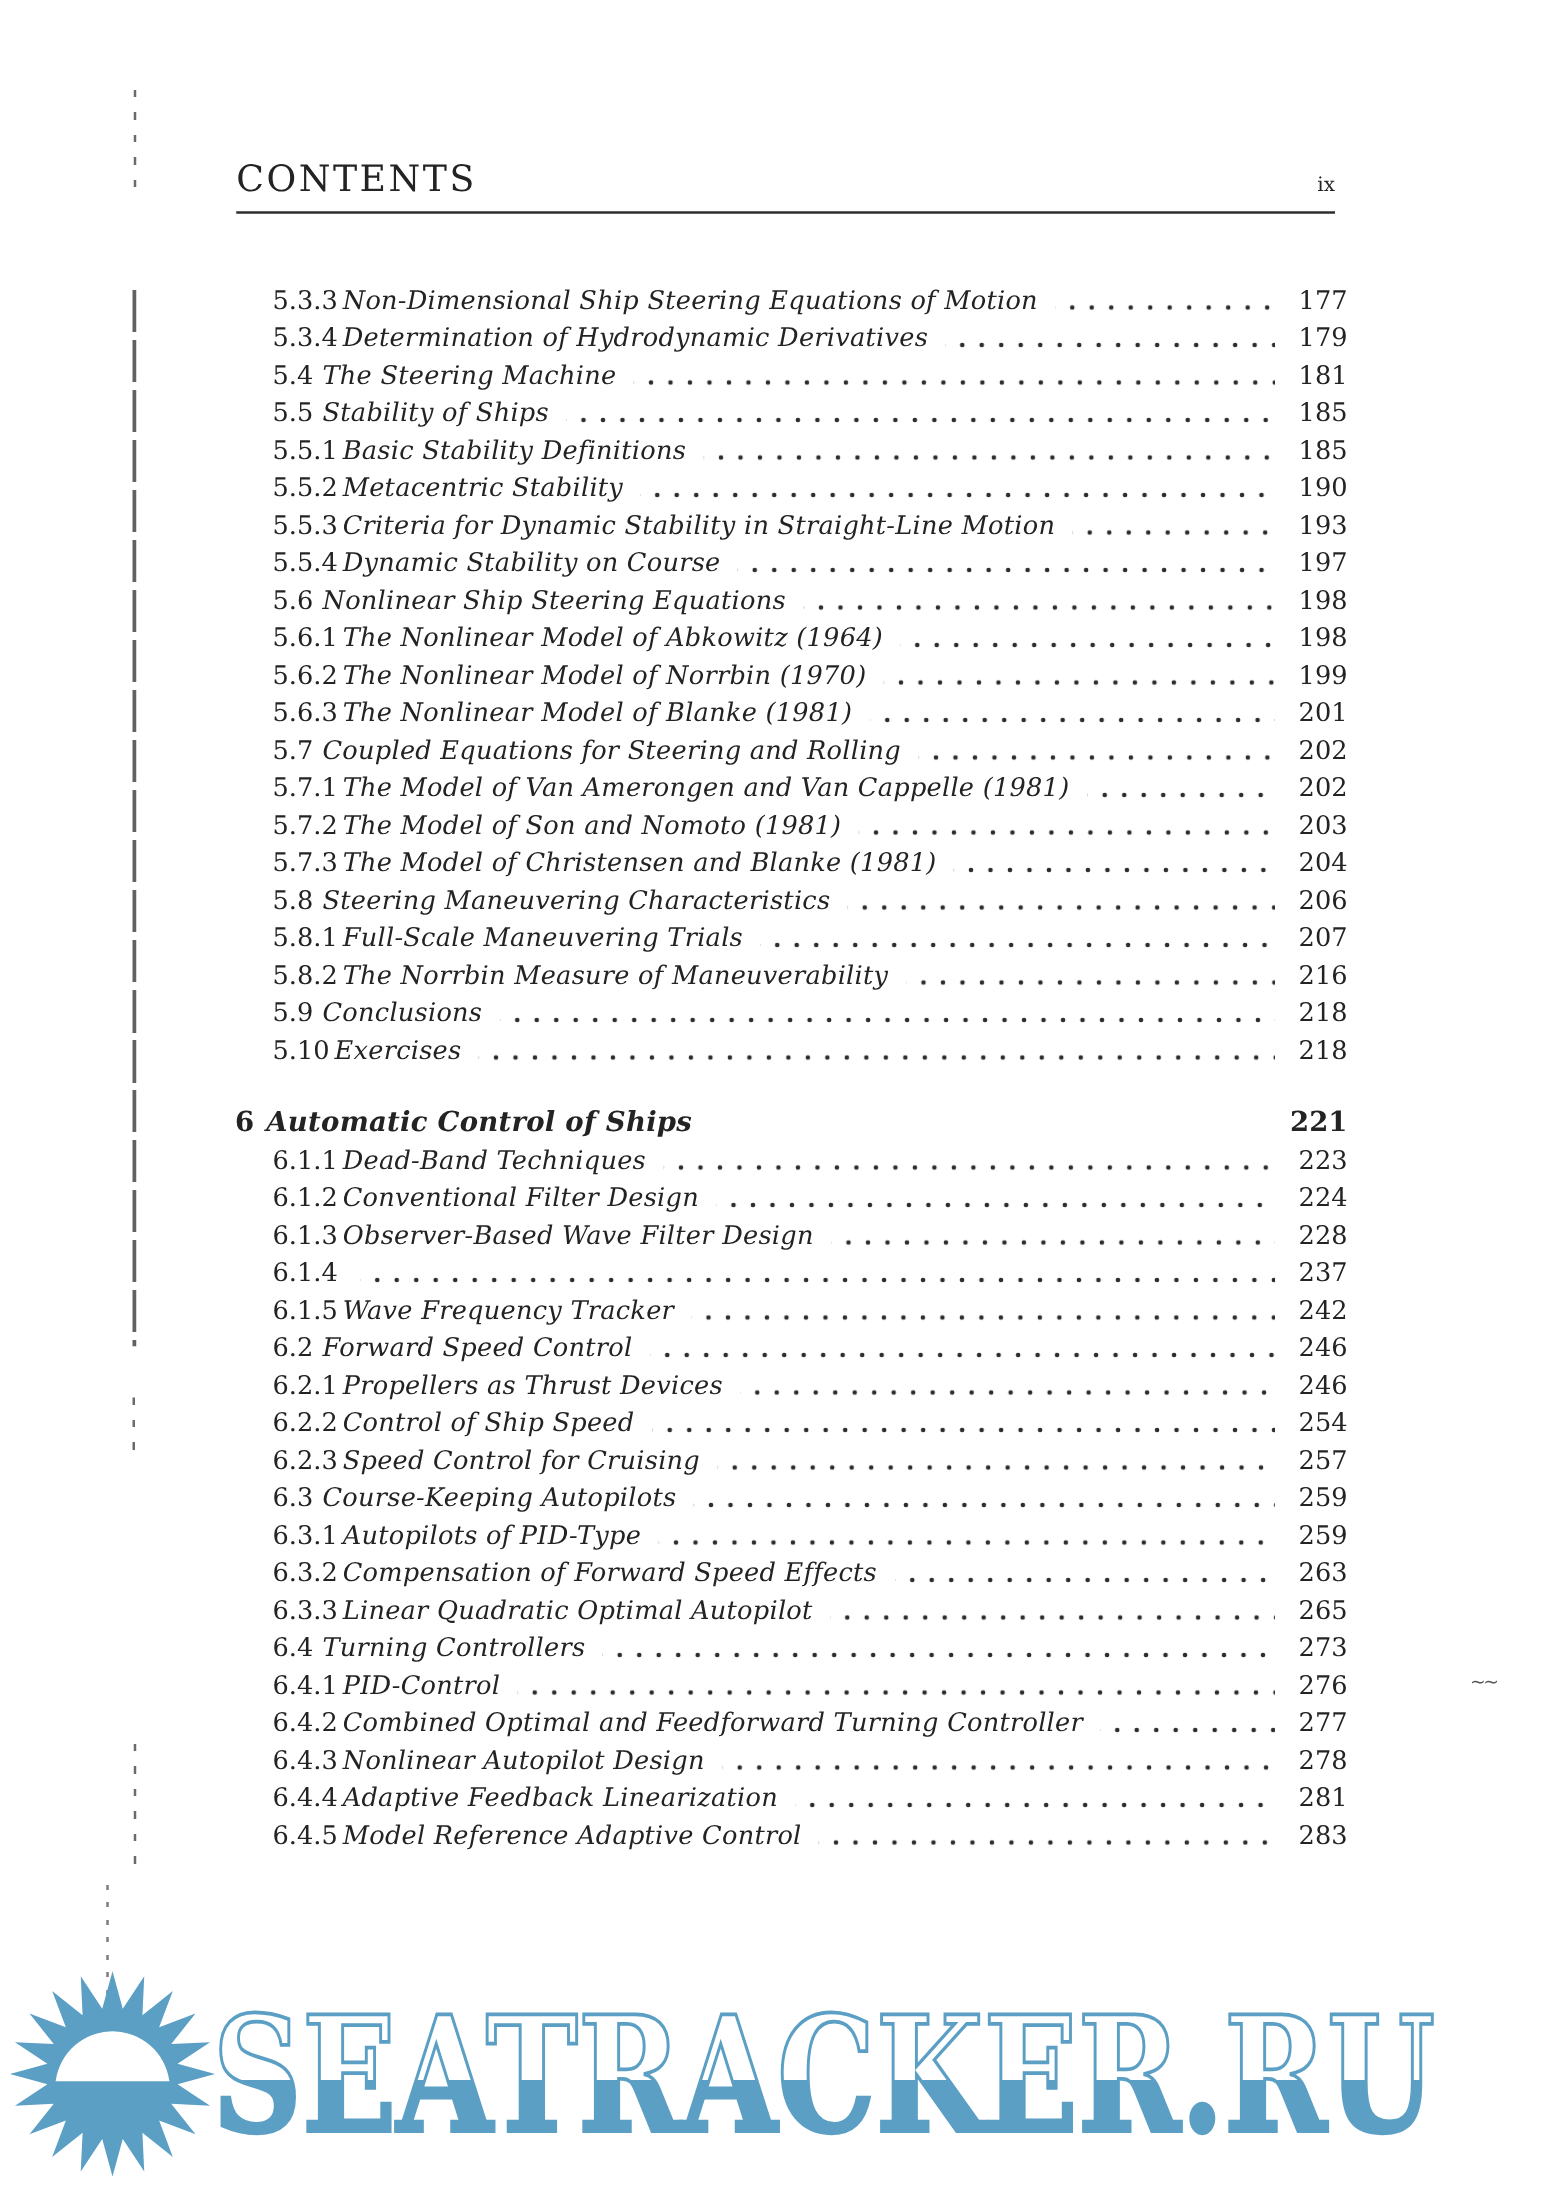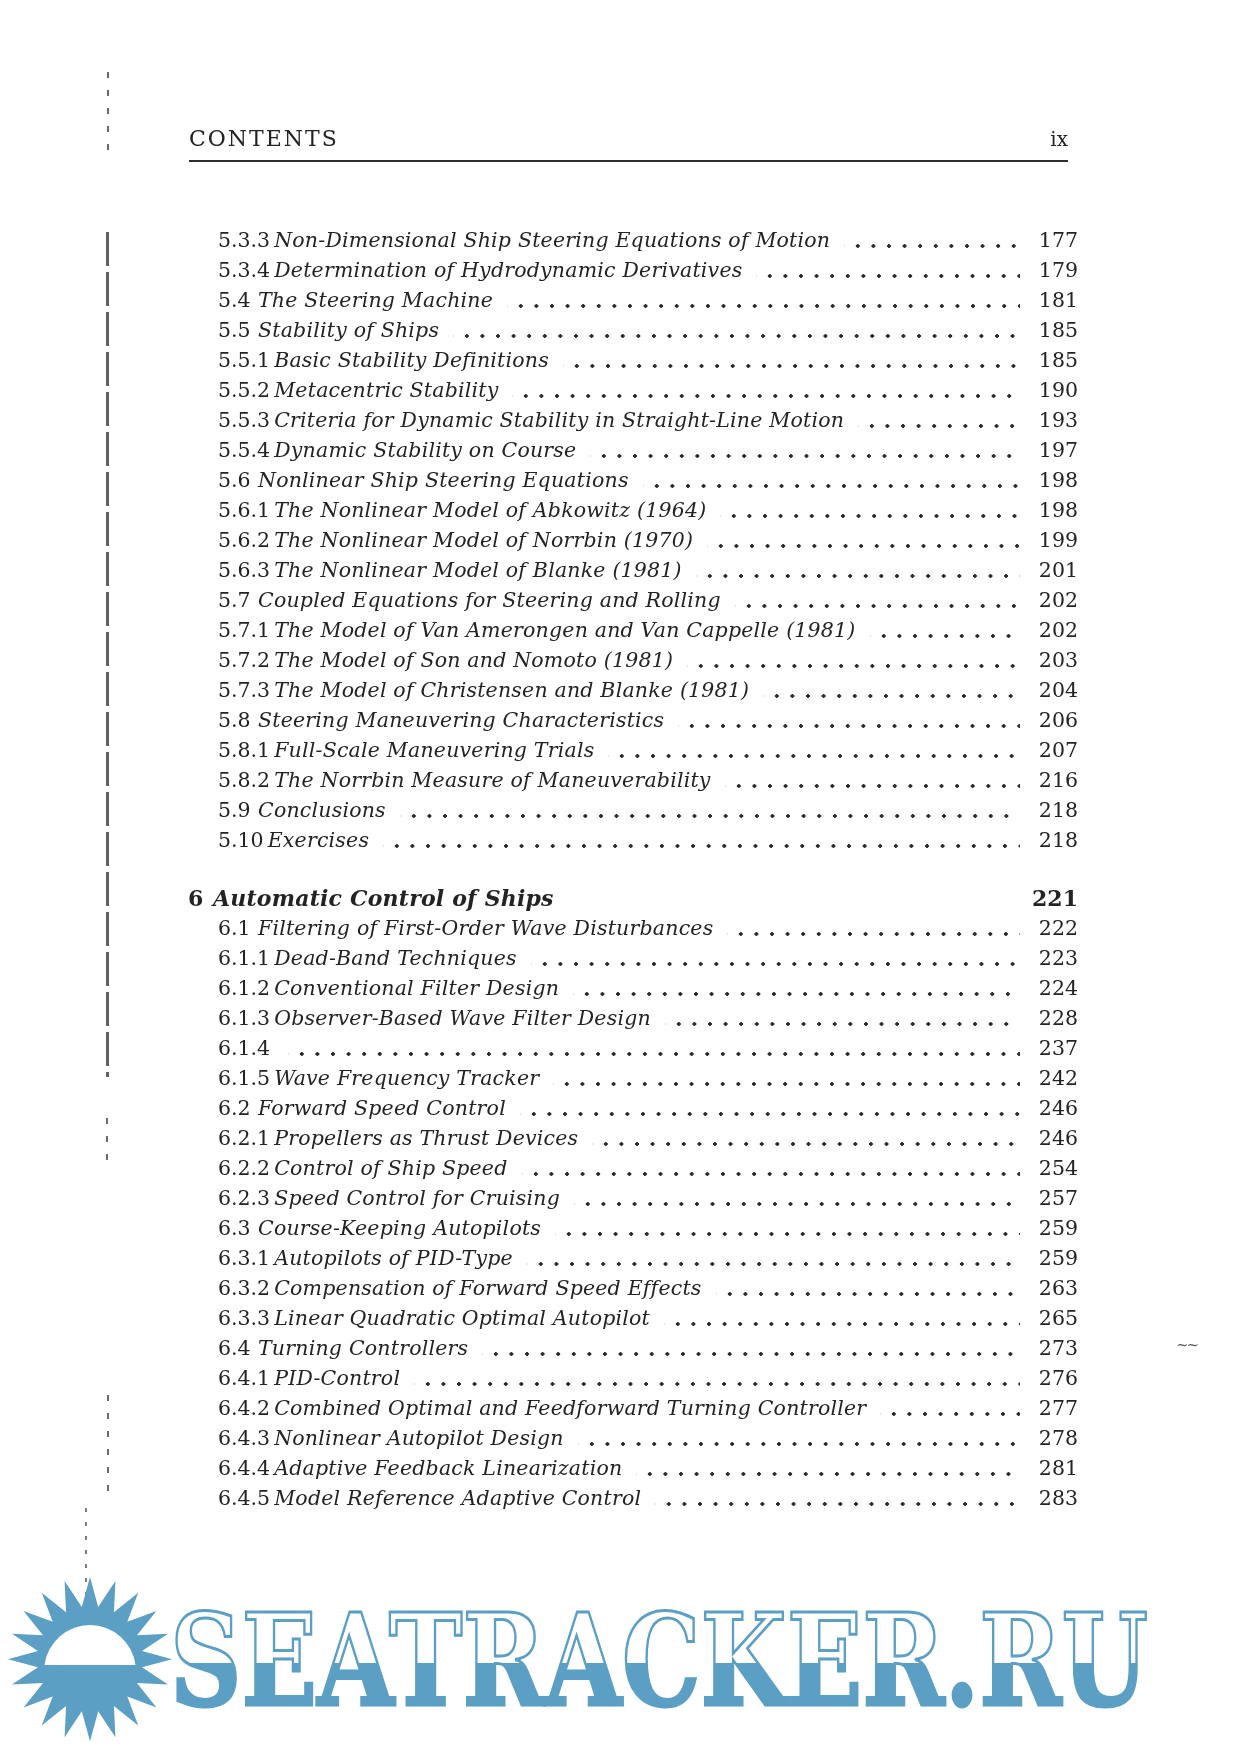--- a/index.html
+++ b/index.html
@@ -13,22 +13,22 @@
   }
   .page { position:absolute; inset:0; }
 
   
   .header {
     position:absolute; left:189px; top:126px; width:879px;
     display:flex; justify-content:space-between; align-items:baseline;
     padding-bottom:9px;
     border-bottom:2.5px solid #2e2e2e;
   }
-  .header .hl { font-size:22px; letter-spacing:2px; }
-  .header .hr { font-size:20px; }
+  .header .hl { font-size:29px; letter-spacing:2px; }
+  .header .hr { font-size:16px; }
 
   
   .toc {
     position:absolute; left:188px; top:225px; width:890px;
   }
   .row {
     display:flex; align-items:baseline;
     height:30px; line-height:30px;
     font-size:20.5px;
     white-space:nowrap;
@@ -208,26 +208,20 @@
       <span class="num">5.10</span>
       <span class="title">Exercises</span>
       <span class="dots"></span>
       <span class="pg">218</span>
     </div>
       <div class="row lvl0">
       <span class="num">6</span>
       <span class="title">Automatic Control of Ships</span>
       <span class="dots"></span>
       <span class="pg">221</span>
-    </div>
-      <div class="row lvl1">
-      <span class="num">6.1</span>
-      <span class="title">Filtering of First-Order Wave Disturbances</span>
-      <span class="dots"></span>
-      <span class="pg">222</span>
     </div>
       <div class="row lvl2">
       <span class="num">6.1.1</span>
       <span class="title">Dead-Band Techniques</span>
       <span class="dots"></span>
       <span class="pg">223</span>
     </div>
       <div class="row lvl2">
       <span class="num">6.1.2</span>
       <span class="title">Conventional Filter Design</span>

